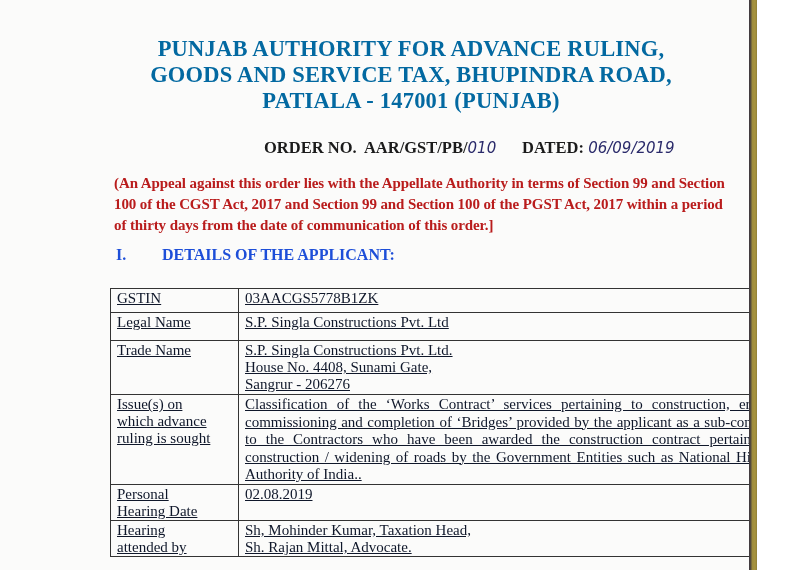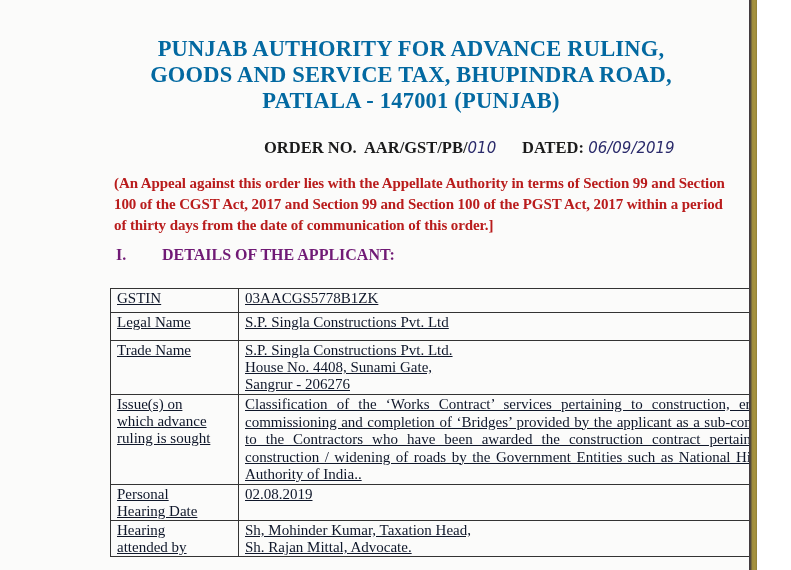--- a/index.html
+++ b/index.html
@@ -35,21 +35,21 @@
     .order-no { position: absolute; left: 4px; top: 0; }
     .dated { position: absolute; left: 262px; top: 0; }
 
     .appeal {
       position: absolute; left: 114px; top: 173px; width: 620px;
       font-weight: bold; font-size: 15px; line-height: 21px; color: #b91c1c;
       font-family: "Liberation Sans Narrow", "Liberation Serif", serif;
       letter-spacing: -0.1px;
     }
     .section {
-      position: absolute; left: 116px; top: 246px; font-weight: bold; font-size: 16px; color: #701a75;
+      position: absolute; left: 116px; top: 246px; font-weight: bold; font-size: 16px; color: #1d4ed8;
     }
     .section .num { display: inline-block; width: 46px; }
 
     table.details {
       position: absolute; left: 110px; top: 288px; width: 688px;
       border-collapse: collapse; font-size: 15px; color: #0f172a; text-decoration: underline;
     }
     table.details td {
       border: 1px solid #333; vertical-align: top; padding: 1px 6px 0 6px; line-height: 17px;
     }

